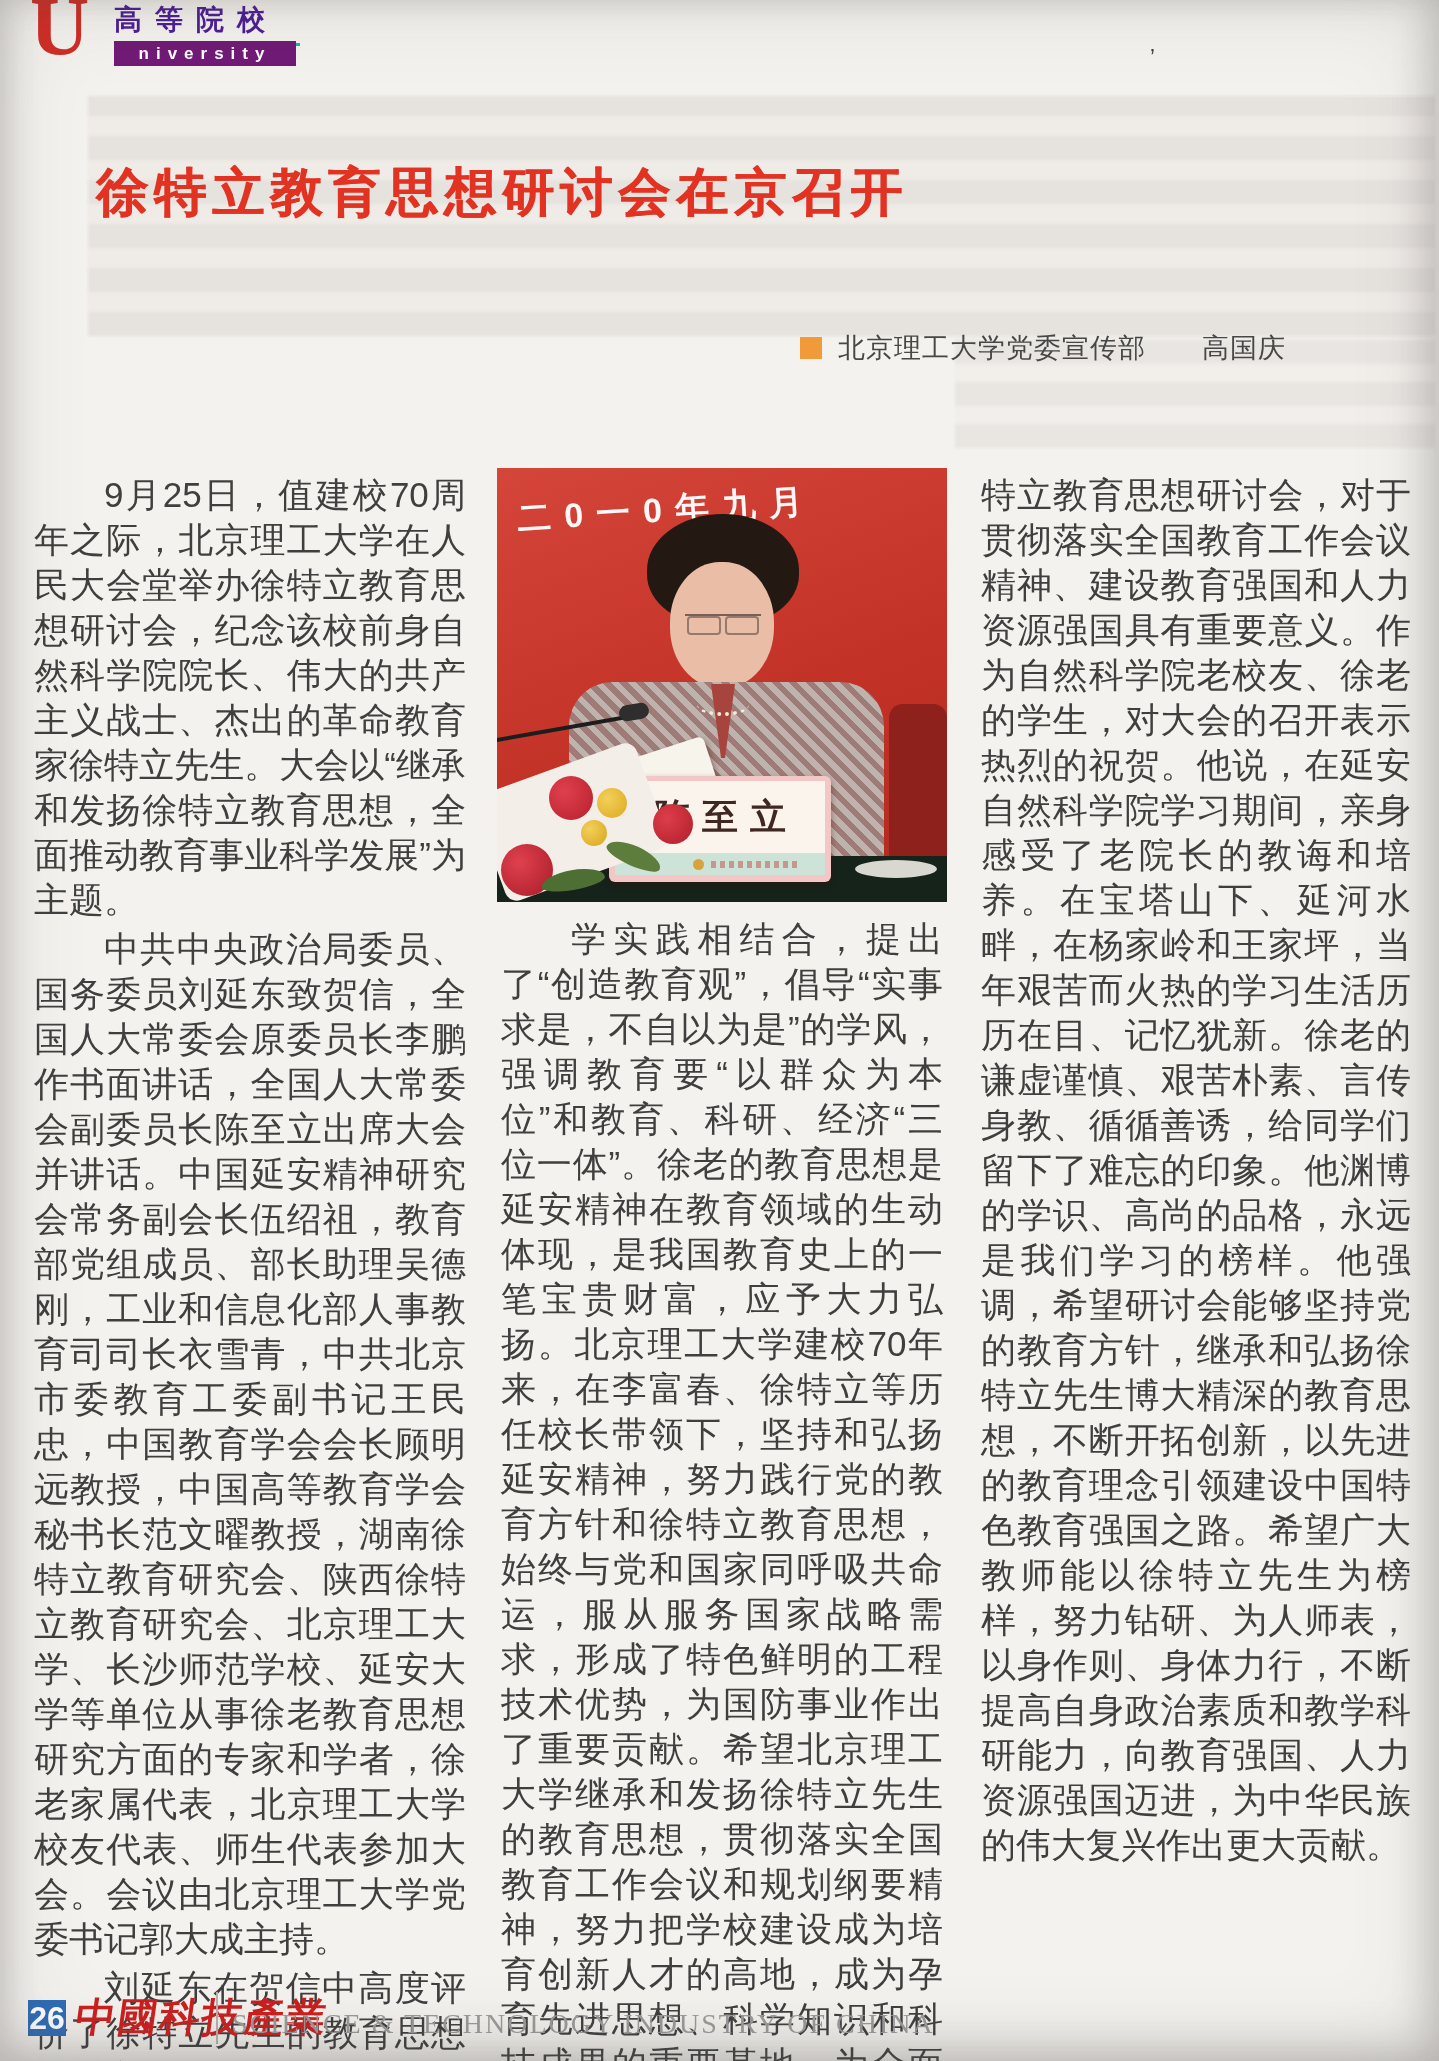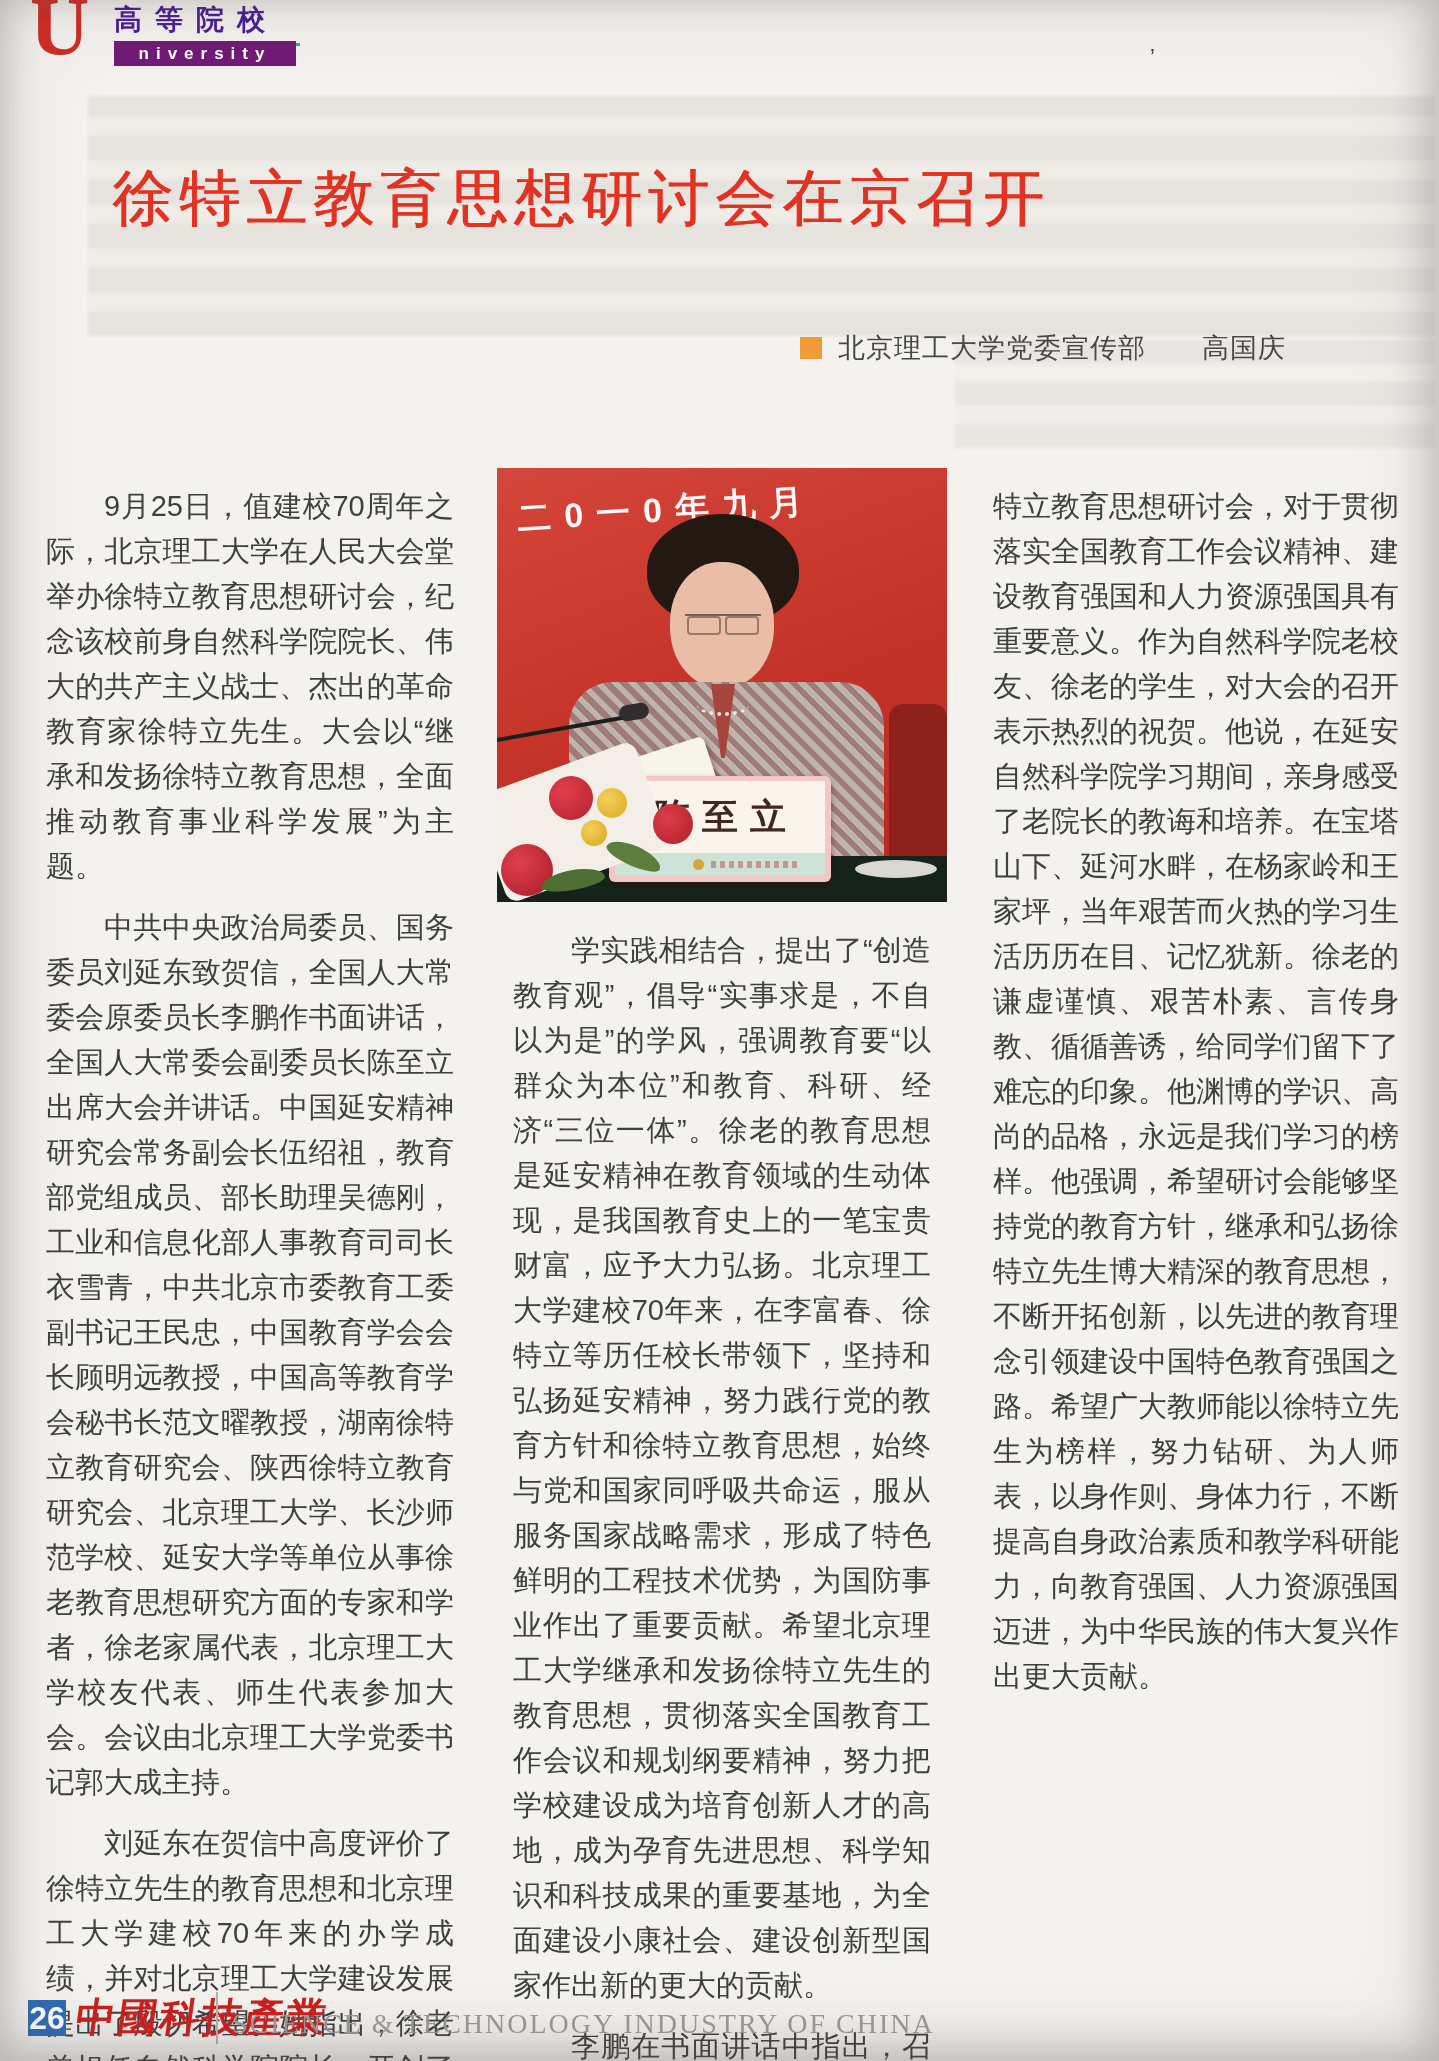--- a/index.html
+++ b/index.html
@@ -22,32 +22,32 @@
     font-size:17px;letter-spacing:7px;text-align:center;line-height:25px;font-weight:bold;}
   .stray-mark{position:absolute;left:1150px;top:44px;color:#3a3a3a;font-size:22px;z-index:5;}
   
   .ghost{position:absolute;pointer-events:none;filter:blur(1.6px);z-index:1;}
   .ghost-band{left:88px;top:96px;width:1347px;height:240px;
     background:repeating-linear-gradient(0deg,rgba(130,120,122,.09) 0 24px,rgba(180,160,158,.03) 24px 44px);
     background-color:rgba(190,170,168,.06);}
   .ghost-right{left:955px;top:336px;width:480px;height:112px;
     background:repeating-linear-gradient(0deg,rgba(130,120,122,.10) 0 24px,rgba(180,160,158,.03) 24px 42px);}
   
-  .main-title{position:absolute;left:112px;top:158px;width:1200px;z-index:4;
-    font-size:61px;font-weight:400;color:#e23222;letter-spacing:6px;white-space:nowrap;
+  .main-title{position:absolute;left:96px;top:158px;width:1200px;z-index:4;
+    font-size:52px;font-weight:700;color:#e23222;letter-spacing:6px;white-space:nowrap;
     text-shadow:1px 0 0 #e23222;}
   .byline{position:absolute;left:800px;top:330px;display:flex;align-items:center;gap:16px;z-index:4;}
   .byline-sq{width:22px;height:22px;background:#f09a3a;}
   .byline-text{font-size:27px;color:#474747;letter-spacing:1px;}
   
   .col{position:absolute;top:468px;z-index:3;}
   #col1{left:30px;width:440px;}
   #col3{left:977px;width:438px;}
   #col2-text{position:absolute;left:497px;top:912px;width:450px;z-index:3;}
-  .col p, #col2-text p{margin:16px;font-size:29px;line-height:45px;color:#3f3f3f;
+  .col p, #col2-text p{margin:4px;font-size:35px;line-height:45px;color:#3f3f3f;
     text-align:justify;text-indent:2em;}
   p.cont{text-indent:0;}
   
   .photo{position:absolute;left:497px;top:468px;width:450px;height:434px;overflow:hidden;z-index:3;
     background:linear-gradient(160deg,#d4453a 0%,#c33226 55%,#b22a20 100%);}
   .photo-banner{position:absolute;left:20px;top:14px;width:470px;color:#fff;font-weight:bold;
     font-size:34px;letter-spacing:13px;transform:rotate(-3.5deg);white-space:nowrap;opacity:.96;}
   .chair{position:absolute;left:392px;top:236px;width:58px;height:190px;background:#8e211b;border-radius:14px 14px 0 0;}
   .hair{position:absolute;left:150px;top:46px;width:152px;height:112px;background:#241812;border-radius:50% 50% 46% 46%;}
   .face{position:absolute;left:173px;top:94px;width:104px;height:126px;background:#e9bda6;border-radius:48%;}

